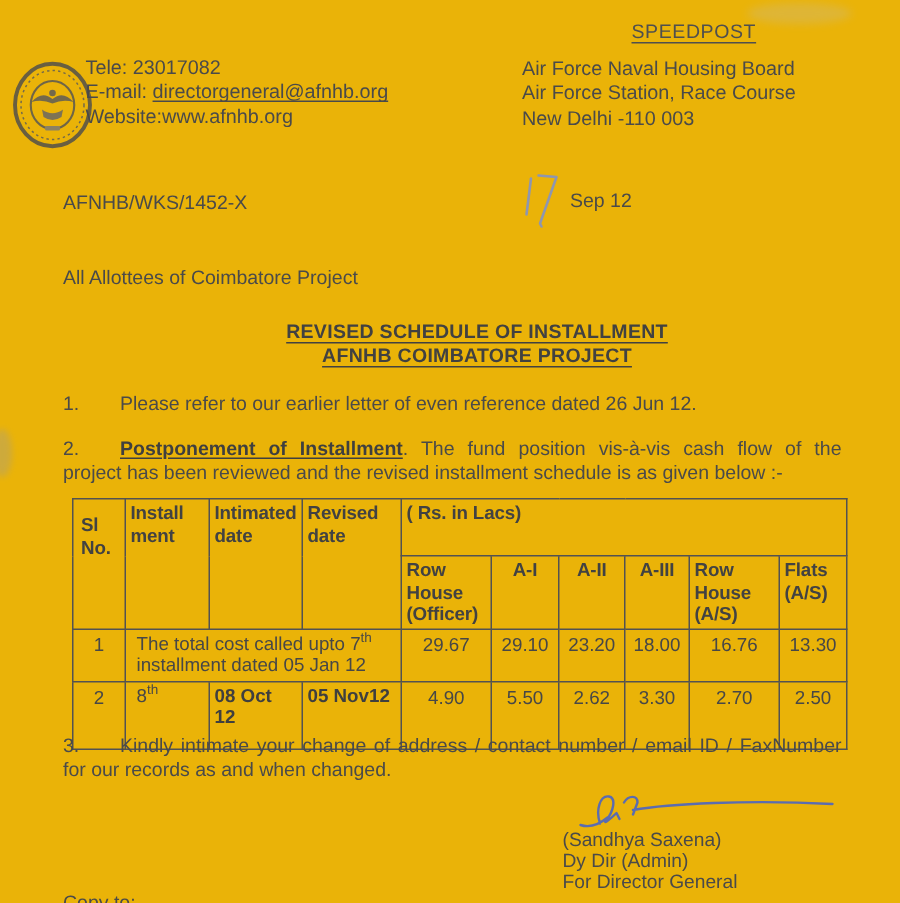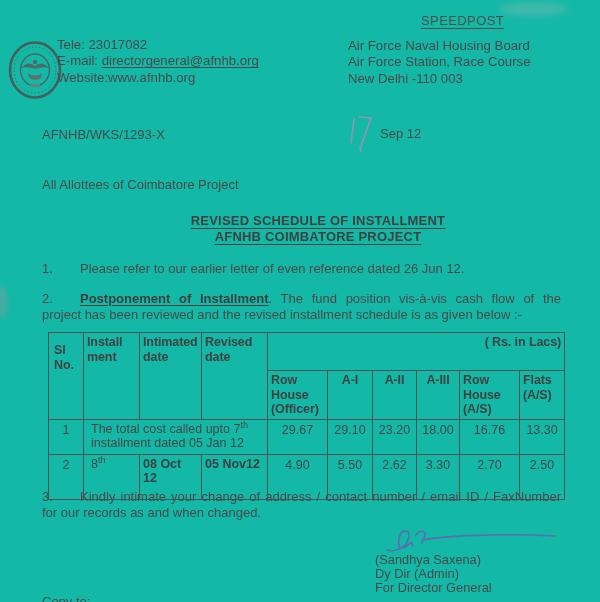--- a/index.html
+++ b/index.html
@@ -1,19 +1,19 @@
 <!DOCTYPE html>
 <html><head>
 <meta charset="utf-8">
 <style>
   * { margin:0; padding:0; box-sizing:border-box; }
   html,body { background:#e8e8e8; }
   .page {
     position:relative; width:600px; height:602px; overflow:hidden;
-    background:#14b8a6; color:#4a4a4a;
+    background:#eab308; color:#4a4a4a;
     font-family:"Liberation Sans","DejaVu Sans",sans-serif;
     font-size:13px;
     text-decoration:underline;
   }
   .abs { position:absolute; }
 
   
   .speedpost { left:421px; top:13px; font-size:13px; letter-spacing:.4px;
     text-decoration:underline; text-underline-offset:3px; color:#4f4f4f; }
   .logo { left:8px; top:40px; width:54px; height:60px; opacity:.82; }
@@ -41,21 +41,21 @@
   .lead-bold { font-weight:bold; color:#3f3f3f; text-decoration:underline; text-underline-offset:2px; }
 
   
   .sched { left:48px; top:332px; }
   table { border-collapse:collapse; table-layout:fixed; width:516px;
     font-size:12.5px; color:#474747; }
   td,th { border:1px solid #525252; vertical-align:top; padding:2px 3px;
     overflow:hidden; font-weight:normal; text-align:left; line-height:14.5px; }
   th { font-weight:bold; color:#424242; letter-spacing:-.1px; }
   .slno { padding-top:10px; padding-left:5px; }
-  .rslacs { text-align:right; height:38px; }
+  .rslacs { text-align:left; height:38px; }
   .subh { height:47px; }
   .ca { text-align:center; }
   .val { text-align:center; padding-top:3px; }
   .r1 { height:35px; }
   .r2 { height:45px; }
   .desc { padding-left:7px; }
   .bcell { font-weight:bold; color:#3f3f3f; }
   sup { font-size:9px; vertical-align:super; line-height:0; }
 
   
@@ -95,21 +95,21 @@
     <div><span>E-mail: </span><span class="email-link">directorgeneral@afnhb.org</span></div>
     <div>Website:www.afnhb.org</div>
   </div>
 
   <div class="abs address">
     <div>Air Force Naval Housing Board</div>
     <div>Air Force Station, Race Course</div>
     <div>New Delhi -110 003</div>
   </div>
 
-  <div class="abs refno">AFNHB/WKS/1293-X</div>
+  <div class="abs refno">AFNHB/WKS/1452-X</div>
   <svg class="abs hand17" width="28" height="42" viewBox="0 0 28 42">
     <path d="M7,7 L4,31" fill="none" stroke-width="1.7" stroke-linecap="round" stroke="#8e96b0"></path>
     <path d="M12,5 L24,6 L13,37 M13,37 L14,39" fill="none" stroke-width="1.7" stroke-linecap="round" stroke-linejoin="round" stroke="#8e96b0"></path>
   </svg>
   <div class="abs refdate">Sep 12</div>
 
   <div class="abs addressee">All Allottees of Coimbatore Project</div>
 
   <div class="abs title">
     <div><span>REVISED SCHEDULE OF INSTALLMENT</span></div>

